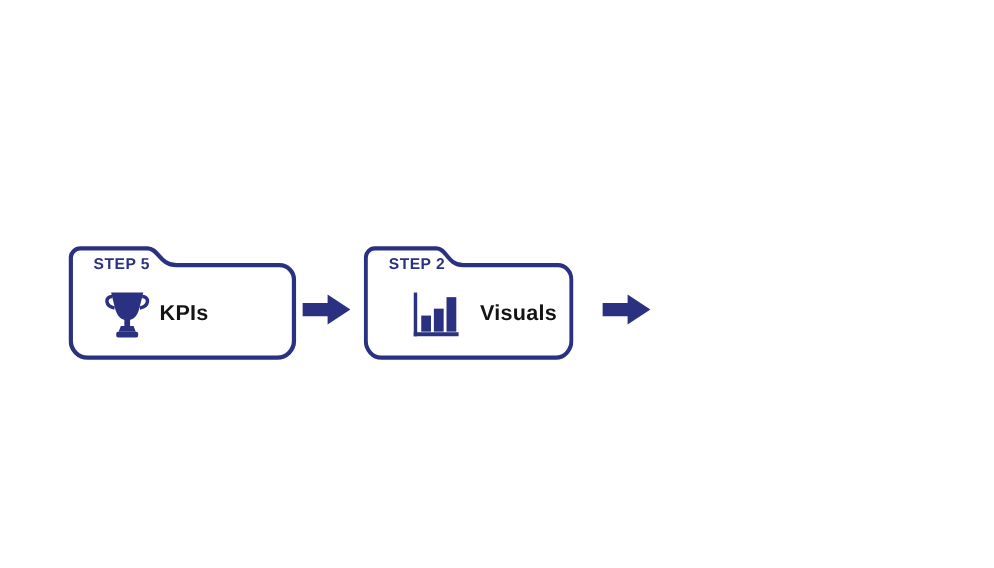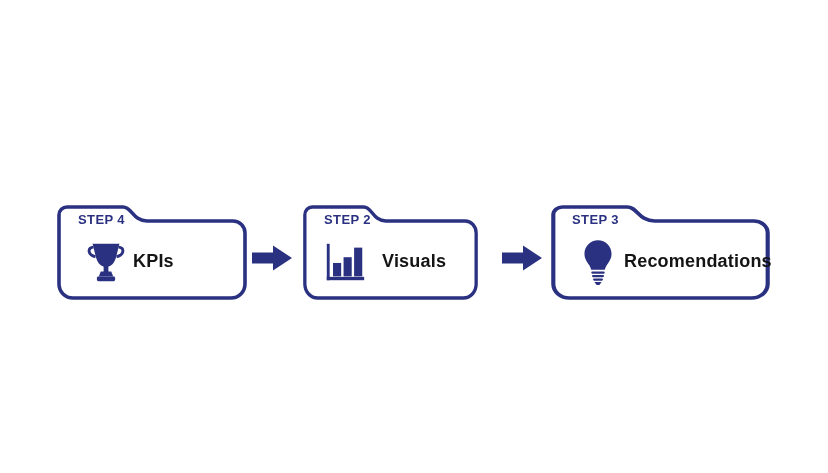--- a/index.html
+++ b/index.html
@@ -59,21 +59,21 @@
   .step-content {
     position: absolute;
     left: 0;
     right: 6px;
     top: 22px;
     bottom: 4px;
     display: flex;
     align-items: center;
   }
   .s1 .step-content { padding-left: 26px; gap: 4px; }
-  .s2 .step-content { padding-left: 18px; gap: 13px; }
+  .s2 .step-content { padding-left: 18px; gap: 13px; margin-left: 18px; }
   .s3 .step-content { padding-left: 28px; gap: 7px; }
   .step-icon { color: var(--navy, #2b3181); flex: 0 0 auto; display: block; }
   .step-label {
     font-size: 18px;
     font-weight: 800;
     color: #141414;
     letter-spacing: 0.2px;
     white-space: nowrap;
   }
   .arrow {
@@ -91,21 +91,21 @@
 
 <div class="stage">
 
 
   <div class="flow">
 
     <div class="step-card s1">
       <svg class="folder-outline" viewBox="0 0 190 95" preserveAspectRatio="none" aria-hidden="true">
         <path d="M 10 2 H 66 C 75 2 76 16 90 16 H 176 A 12 12 0 0 1 188 28 V 79 A 14 14 0 0 1 174 93 H 16 A 14 14 0 0 1 2 79 V 10 A 8 8 0 0 1 10 2 Z" fill="#ffffff" stroke="currentColor" stroke-width="3.6"></path>
       </svg>
-      <div class="step-tab-label">STEP 4</div>
+      <div class="step-tab-label">STEP 5</div>
       <div class="step-content">
         <svg class="step-icon" width="46" height="46" viewBox="0 0 48 48" aria-hidden="true">
           <path d="M 10 5 H 38 L 34.5 19 C 32.5 26 29 29 24 29 C 19 29 15.5 26 13.5 19 Z" fill="currentColor"></path>
           <path d="M 11 8.5 C 4.5 8.5 4.5 16.5 13 18.5" fill="none" stroke="currentColor" stroke-width="3"></path>
           <path d="M 37 8.5 C 43.5 8.5 43.5 16.5 35 18.5" fill="none" stroke="currentColor" stroke-width="3"></path>
           <rect x="21.5" y="28" width="5" height="7" fill="currentColor"></rect>
           <path d="M 18.5 34 H 29.5 L 31.5 39 H 16.5 Z" fill="currentColor"></path>
           <rect x="14.5" y="39" width="19" height="5" rx="1.5" fill="currentColor"></rect>
         </svg>
         <div class="step-label">KPIs</div>
@@ -130,31 +130,15 @@
           <rect x="33.5" y="9" width="8.5" height="30" fill="currentColor"></rect>
         </svg>
         <div class="step-label">Visuals</div>
       </div>
     </div>
 
     <svg class="arrow a2" viewBox="0 0 40 28" aria-hidden="true">
       <path d="M 0 8.5 H 21 V 1.5 L 40 14 L 21 26.5 V 19.5 H 0 Z" fill="currentColor"></path>
     </svg>
 
-    <div class="step-card s3">
-      <svg class="folder-outline" viewBox="0 0 190 95" preserveAspectRatio="none" aria-hidden="true">
-        <path d="M 10 2 H 66 C 75 2 76 16 90 16 H 176 A 12 12 0 0 1 188 28 V 79 A 14 14 0 0 1 174 93 H 16 A 14 14 0 0 1 2 79 V 10 A 8 8 0 0 1 10 2 Z" fill="#ffffff" stroke="currentColor" stroke-width="3.6"></path>
-      </svg>
-      <div class="step-tab-label">STEP 3</div>
-      <div class="step-content">
-        <svg class="step-icon" width="38" height="50" viewBox="0 0 36 48" aria-hidden="true">
-          <path d="M 18 3 C 25.2 3 31 8.8 31 16 C 31 21 28.5 23.8 26.5 27 C 25.5 28.6 24.8 30 24.5 31.5 L 11.5 31.5 C 11.2 30 10.5 28.6 9.5 27 C 7.5 23.8 5 21 5 16 C 5 8.8 10.8 3 18 3 Z" fill="currentColor"></path>
-          <rect x="11.5" y="33" width="13" height="2.2" rx="1.1" fill="currentColor"></rect>
-          <rect x="12.2" y="36.4" width="11.6" height="2.2" rx="1.1" fill="currentColor"></rect>
-          <rect x="13.2" y="39.8" width="9.6" height="2.2" rx="1.1" fill="currentColor"></rect>
-          <path d="M 14.5 43.2 H 21.5 L 19.3 46 H 16.7 Z" fill="currentColor"></path>
-        </svg>
-        <div class="step-label">Recomendations</div>
-      </div>
-    </div>
 
   </div>
 </div>
 
 </body></html>

